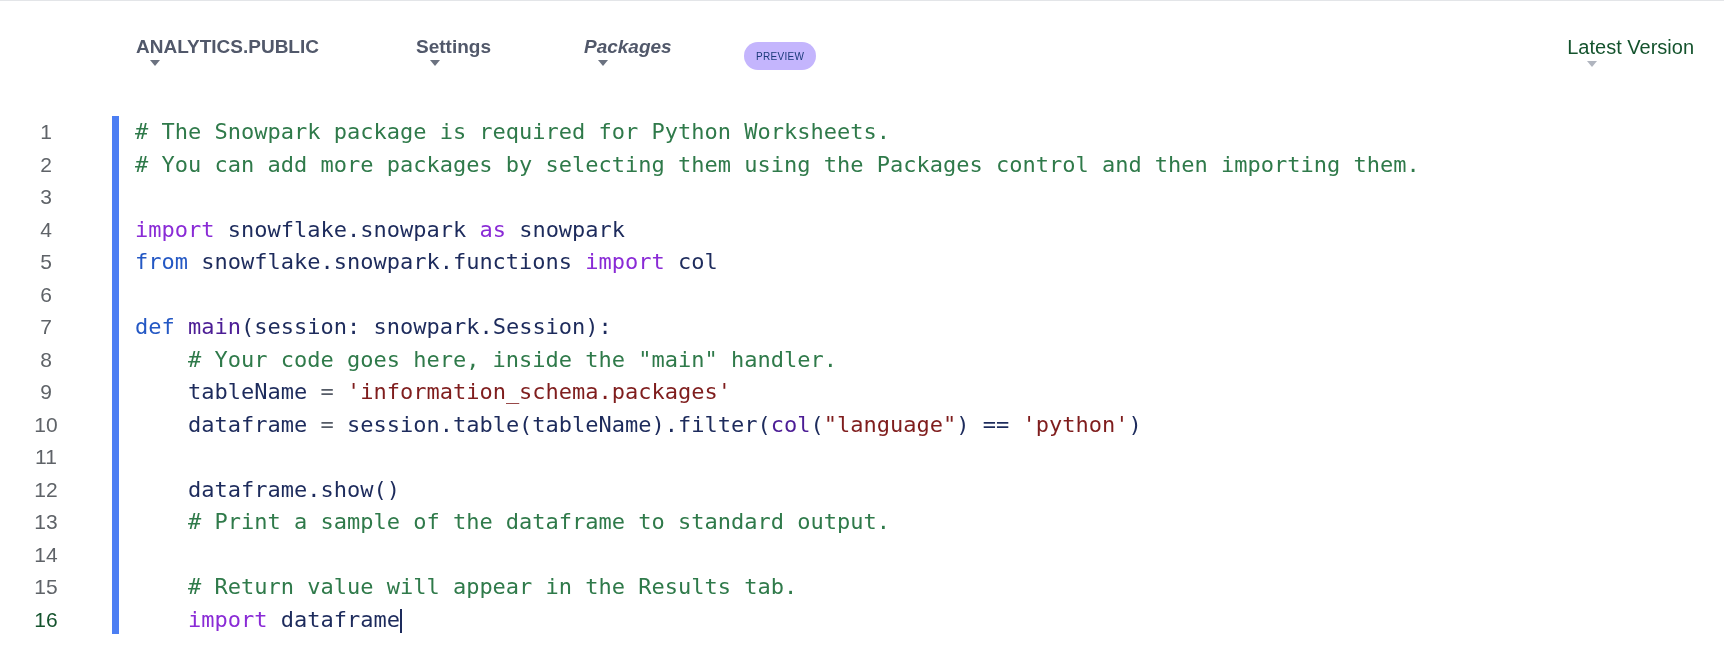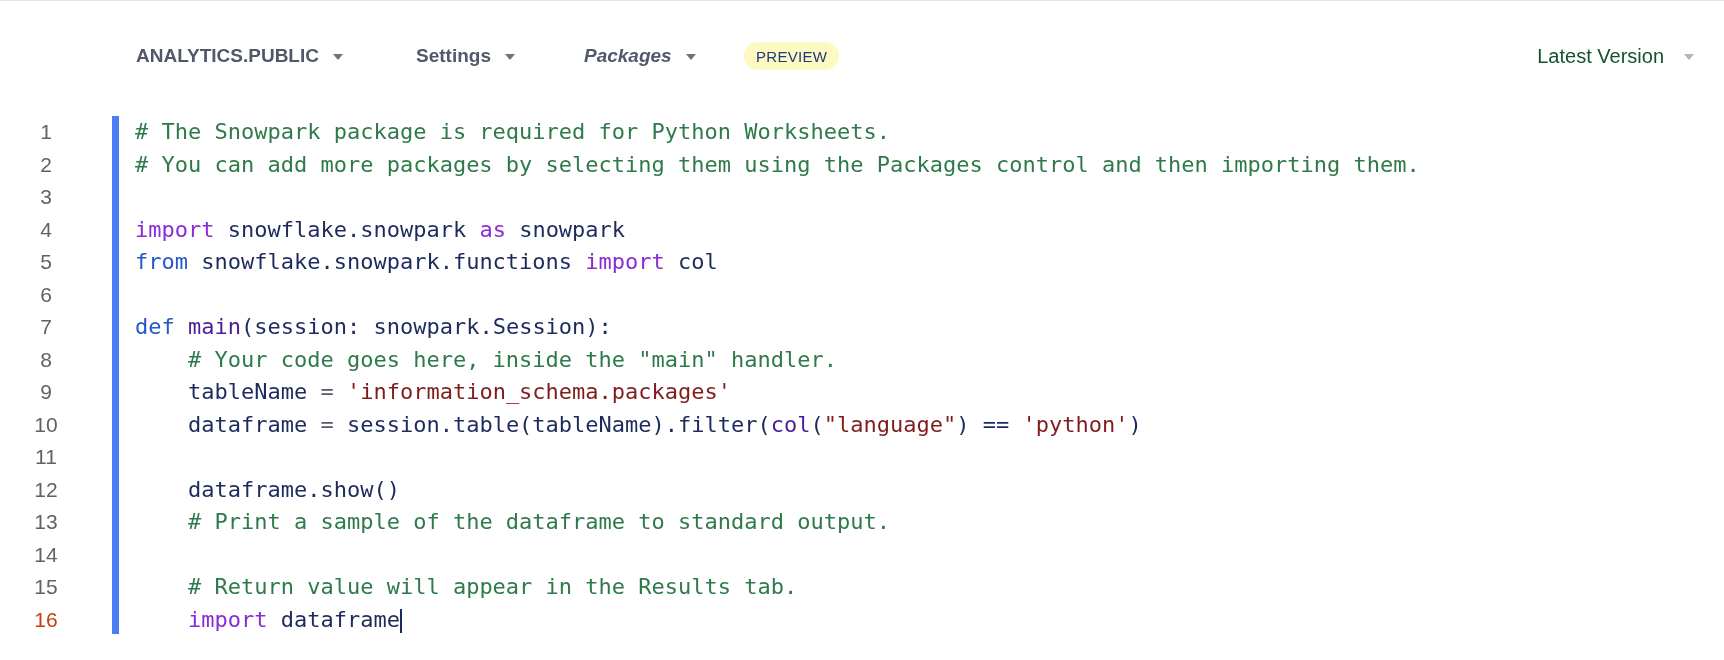--- a/index.html
+++ b/index.html
@@ -1,33 +1,33 @@
 <!DOCTYPE html>
 <html><head>
   <meta charset="utf-8">
   <style>
     * { box-sizing: border-box; margin: 0; padding: 0; }
     html, body { width: 1724px; height: 660px; background: #ffffff; overflow: hidden; }
     body { position: relative; font-family: "Liberation Sans", sans-serif; }
     .top-border { position: absolute; left: 0; top: 0; width: 1724px; height: 1px; background: #e3e5e8; }
 
     .toolbar { position: absolute; left: 0; top: 36px; width: 1724px; height: 40px; }
-    .tb-item { position: absolute; top: 0; height: 40px; display: flex; align-items: center; font-size: 19px; color: #51586a; font-weight: bold; cursor: pointer; }
+    .tb-item { position: absolute; top: 0; height: 40px; display: flex; align-items: flex-start; font-size: 19px; color: #51586a; font-weight: bold; cursor: pointer; flex-direction: column; }
     .tb-item .caret { display: inline-block; width: 0; height: 0; border-left: 5px solid transparent; border-right: 5px solid transparent; border-top: 6px solid #6b7280; margin-left: 14px; margin-top: 2px; }
     #db-select { left: 136px; }
     #settings-menu { left: 416px; }
     #packages-menu { left: 584px; font-style: italic; }
-    .badge { position: absolute; left: 744px; top: 6px; height: 28px; padding: 0 12px; border-radius: 14px; background: #fef9c3; color: #1b3a7a; font-size: 15px; display: flex; align-items: center; letter-spacing: 0.3px; }
+    .badge { position: absolute; left: 744px; top: 6px; height: 28px; padding: 0 12px; border-radius: 14px; background: #c4b5fd; color: #1b3a7a; font-size: 10px; display: flex; align-items: center; letter-spacing: 0.3px; }
     #version-select { right: 30px; font-weight: normal; color: #14532d; font-size: 20px; }
     #version-select .caret { border-top-color: #b0b5bf; margin-left: 20px; }
 
     .editor { position: absolute; left: 0; top: 116px; width: 1724px; height: 520px; font-family: "DejaVu Sans Mono", monospace; font-size: 22px; }
     .gutter { position: absolute; left: 0; top: 0; width: 112px; }
     .ln { height: 32.5px; line-height: 32.5px; text-align: center; width: 92px; color: #5f6368; font-size: 21px; font-family: "Liberation Sans", sans-serif; }
-    .ln.active { color: #c2410c; }
+    .ln.active { color: #14532d; }
     .active-bar { position: absolute; left: 112px; top: 0; width: 7px; height: 518px; background: #4c7ef3; }
     .code { position: absolute; left: 135px; top: 0; }
     .line { height: 32.5px; line-height: 32.5px; white-space: pre; color: #1d2b5c; }
     .cm { color: #2f7a4a; }
     .kw { color: #8a2bd6; }
     .kb { color: #2458c4; }
     .fn { color: #4c1d95; }
     .st { color: #7f1d1d; }
     .op { color: #555b66; }
     .cursor { display: inline-block; width: 2px; height: 24px; background: #1d2b5c; vertical-align: middle; }

